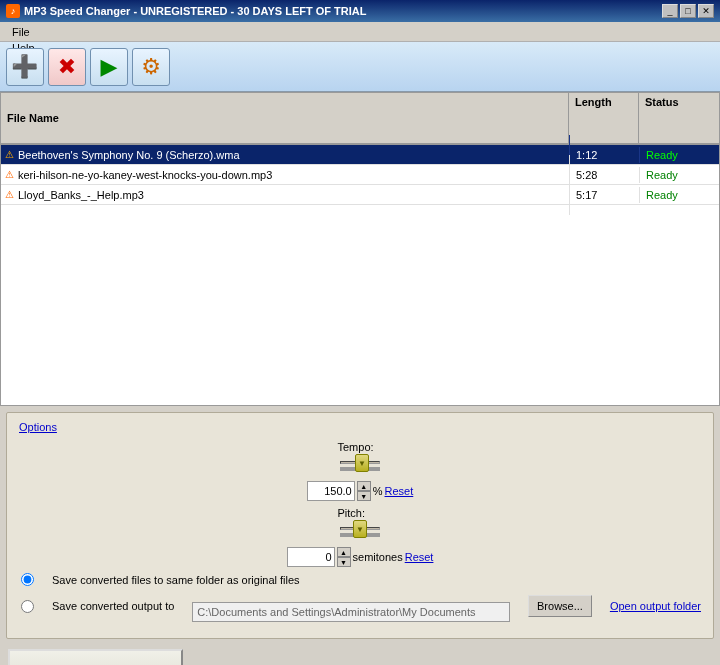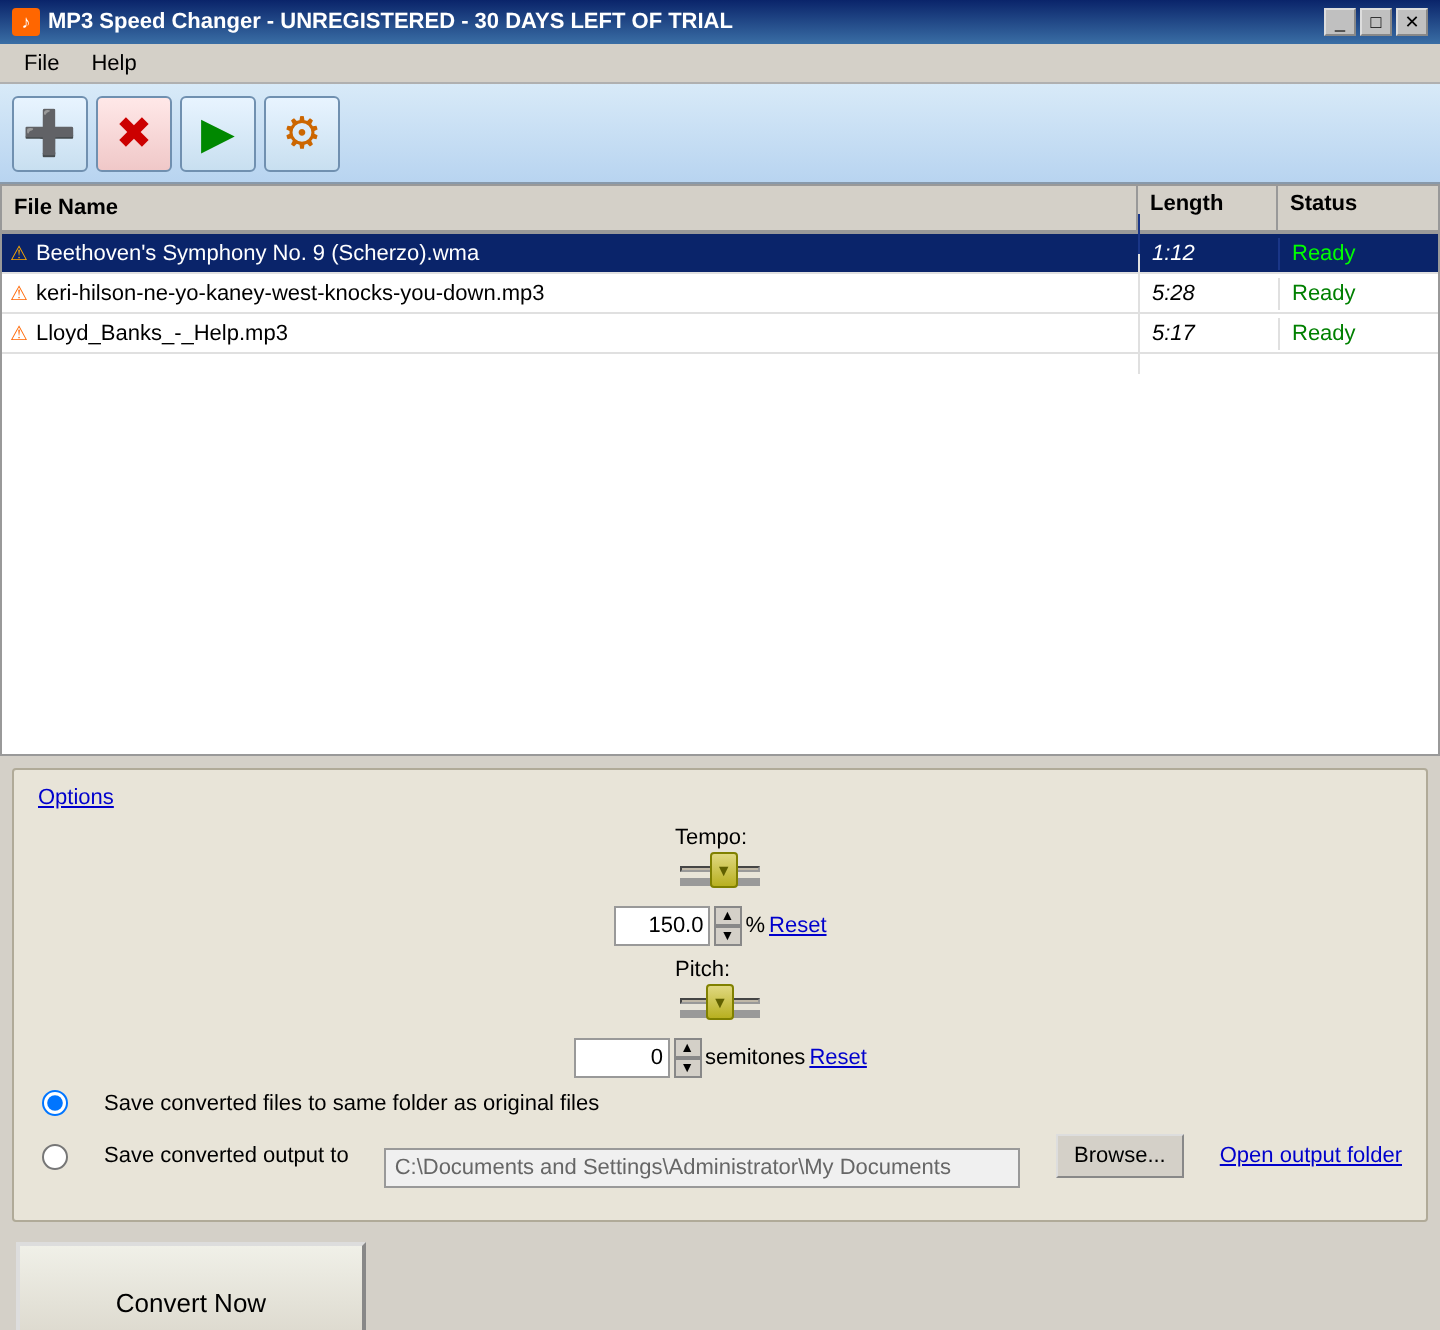--- a/index.html
+++ b/index.html
@@ -63,20 +63,21 @@
     }
 
     
     .menu-bar {
       background: #d4d0c8;
       padding: 2px 4px;
       display: flex;
       gap: 0;
       height: 20px;
       border-bottom: 1px solid #b0b0b0;
+      flex-direction: column;
     }
     .menu-item {
       padding: 2px 8px;
       cursor: pointer;
       font-size: 11px;
     }
 
     
     .toolbar {
       background: linear-gradient(to bottom, #d8eaf8, #b8d4f0);
@@ -107,21 +108,21 @@
       margin: 0;
       flex: 1;
     }
     .file-list-header {
       display: flex;
       background: #d4d0c8;
       border-bottom: 2px solid #999;
     }
     .col-filename {
       flex: 1;
-      padding: 5px 6px;
+      padding: 19px 6px;
       border-right: 1px solid #999;
       font-weight: bold;
     }
     .col-length {
       width: 70px;
       padding: 3px 6px;
       border-right: 1px solid #999;
       font-weight: bold;
     }
     .col-status {
@@ -148,21 +149,20 @@
       display: flex;
       align-items: center;
       gap: 4px;
       white-space: nowrap;
       overflow: hidden;
     }
     .file-cell-length {
       width: 70px;
       padding: 14px 6px;
       border-left: 1px solid #e0e0e0;
-      font-style: italic;
     }
     .file-cell-status {
       width: 80px;
       padding: 2px 6px;
       border-left: 1px solid #e0e0e0;
     }
     .file-row.selected .file-cell-length,
     .file-row.selected .file-cell-status {
       border-left-color: #1a3688;
     }

